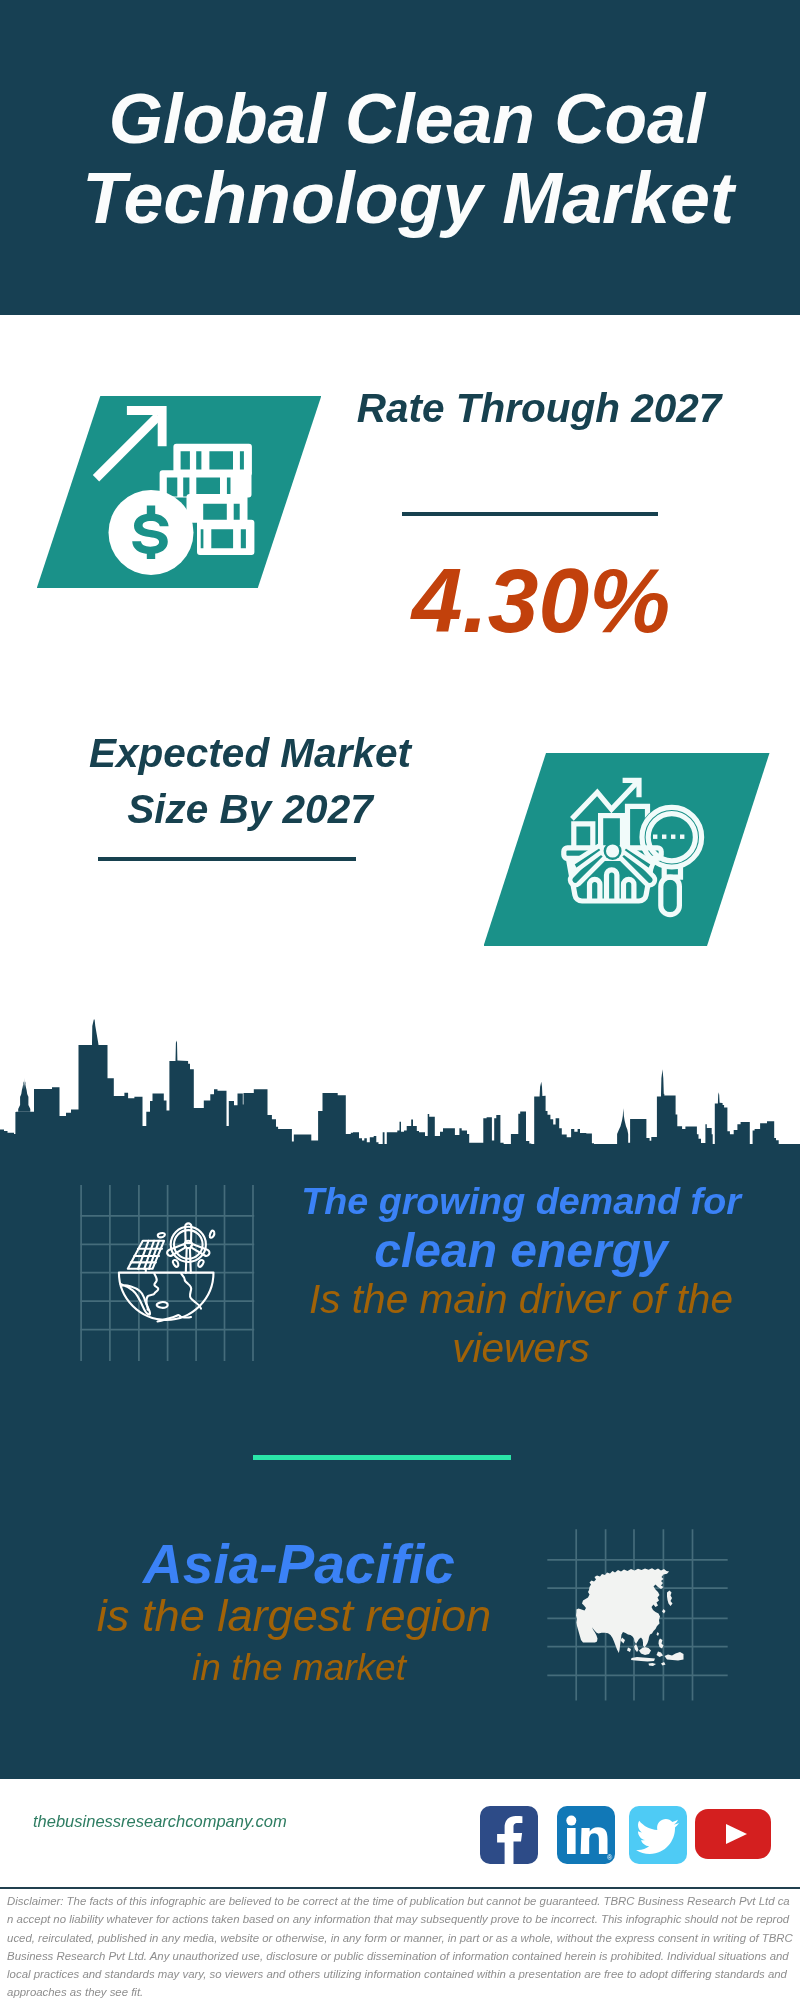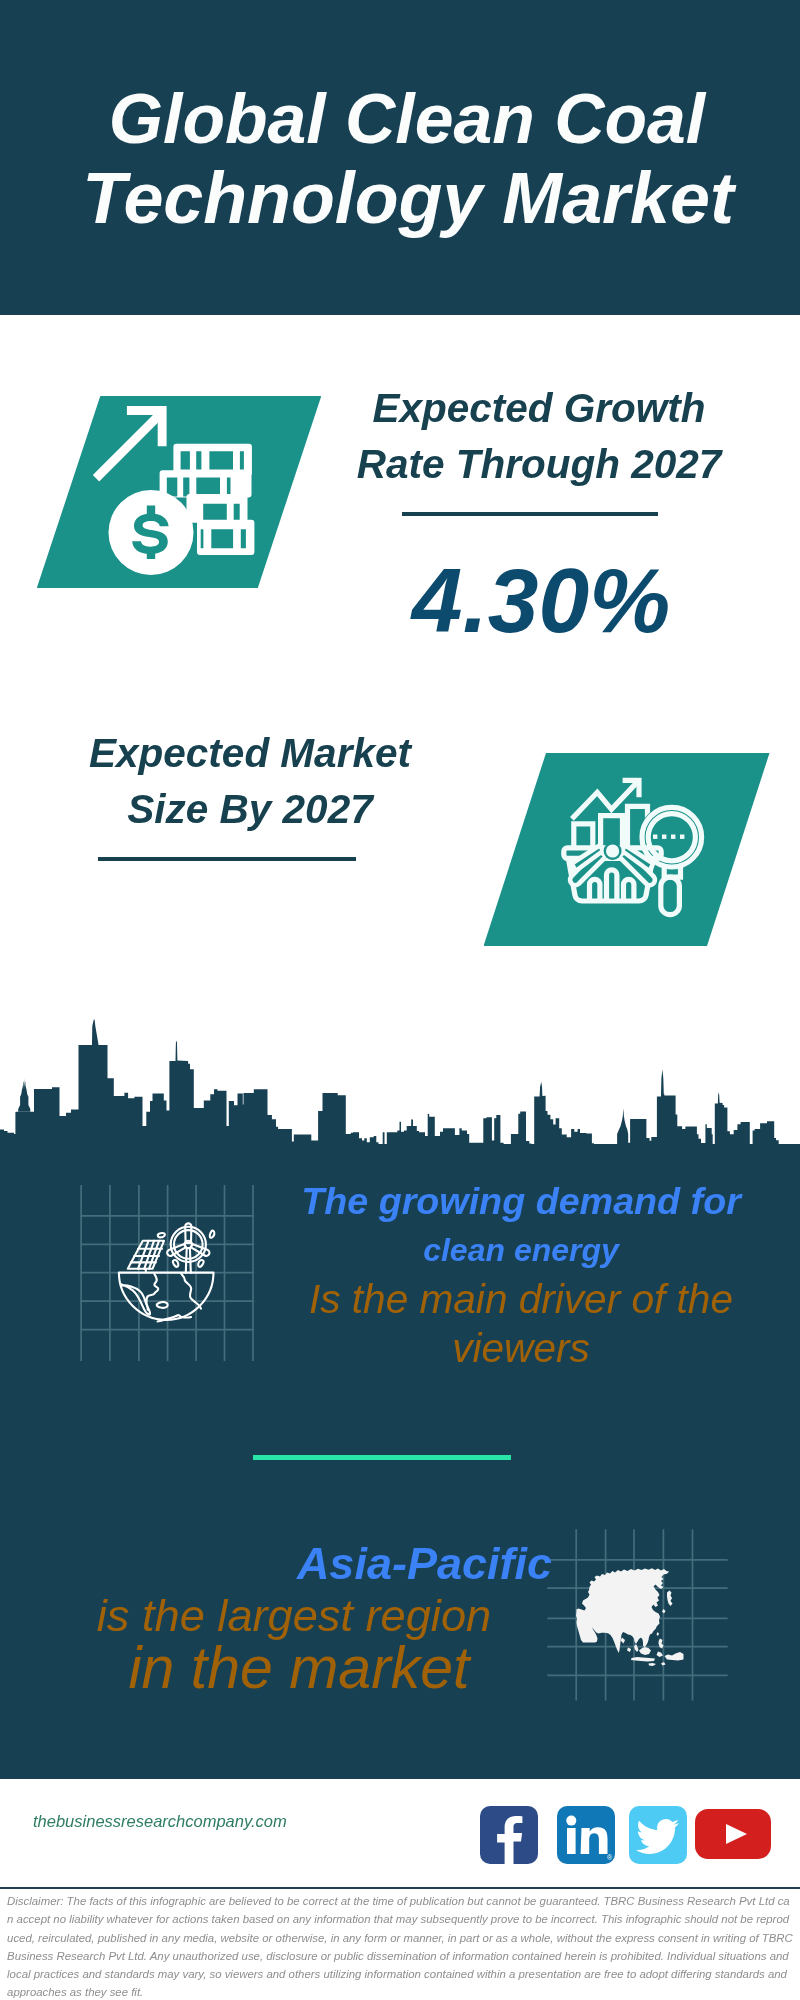--- a/index.html
+++ b/index.html
@@ -16,46 +16,46 @@
   
   .para{position:absolute;background:#1a9189;}
   .para1{left:36.8px;top:396px;width:221px;height:192px;
          clip-path:polygon(63.5px 0, 284.5px 0, 221px 192px, 0 192px);width:284.5px;}
   .para2{left:483.5px;top:753px;width:286px;height:193px;
          clip-path:polygon(62.5px 0, 286px 0, 223.5px 193px, 0 193px);}
 
   
   .stat-label{position:absolute;text-align:center;color:#17414f;font-weight:bold;font-size:40.5px;line-height:56px;}
   .stat-rule{position:absolute;height:4px;background:#17414f;}
-  .stat-value{position:absolute;text-align:center;color:#0c4a6e;font-weight:bold;}
+  .stat-value{position:absolute;text-align:center;color:#c2410c;font-weight:bold;}
 
   #s1label{left:314px;top:380px;width:450px;}
   #s1rule{left:402px;top:512px;width:256px;}
   #s1value{left:316px;top:553px;width:450px;font-size:91.1px;line-height:96px;}
 
   #s2label{left:25px;top:725px;width:450px;}
   #s2rule{left:98px;top:857px;width:258px;}
   #s2value{left:30px;top:884px;width:450px;font-size:71.3px;line-height:78px;}
 
   
   .dark{position:absolute;left:0;top:1144px;width:800px;height:635px;background:#174053;}
   .city{position:absolute;left:0;top:1020px;width:800px;height:150px;}
 
   
   .ins-head{text-align:center;color:#3b82f6;font-weight:bold;}
   .ins-body{text-align:center;color:#a16207;font-weight:normal;}
   .ins1{position:absolute;left:280px;top:1177px;width:482px;}
   .ins2{position:absolute;left:41px;top:1538px;width:506px;}
   .ih1a{font-size:37.7px;line-height:49px;}
-  .ih1b{font-size:32px;line-height:49px;}
+  .ih1b{font-size:48px;line-height:49px;}
   .ib1a{font-size:40.6px;line-height:49px;}
   .ib1b{font-size:40.6px;line-height:49px;}
-  .ih2a{font-size:45px;line-height:52px;position:relative;left:5px;text-align:right;}
+  .ih2a{font-size:55px;line-height:52px;position:relative;left:5px;}
   .ib2a{font-size:45.2px;line-height:52px;}
-  .ib2b{font-size:59px;line-height:52px;position:relative;left:5px;}
+  .ib2b{font-size:37px;line-height:52px;position:relative;left:5px;}
   .green-rule{position:absolute;left:253px;top:1455px;width:258px;height:5px;background:#2ae5a8;}
 
   
   .src{position:absolute;left:33px;top:1811px;color:#2e7d62;font-size:16px;line-height:21px;white-space:nowrap;}
   .social{position:absolute;left:0;top:0;}
   .sq{position:absolute;width:58px;height:58px;border-radius:10px;display:block;overflow:hidden;}
   .sq svg{display:block;}
   .fb{left:480px;top:1806px;background:#2d4b87;}
   .li{left:557px;top:1806px;background:#1178b7;}
   .tw{left:629px;top:1806px;background:#4ecbf5;}
@@ -102,21 +102,20 @@
       <circle cx="151" cy="532.5" r="42.5" fill="#ffffff"></circle>
       <path d="M146.8,505.5 h8.4 v9.5 h-8.4 Z" fill="#1a9189"></path>
       <path d="M146.8,549.5 h8.4 v9.5 h-8.4 Z" fill="#1a9189"></path>
       <path d="M151,513.5 c-10.6,0 -17.0,5.3 -17.0,12.2 c0,6.8 5.6,9.9 15.3,11.3 c7.2,1.0 9.8,2.3 9.8,5.0
                c0,2.9 -3.6,4.7 -8.8,4.7 c-5.6,0 -9.0,-2.0 -9.3,-5.4 h-8.8 c0.4,7.6 6.6,12.7 17.7,12.7 c11.4,0 17.9,-5.0 17.9,-12.3
                c0,-7.0 -5.4,-10.1 -16.0,-11.6 c-7.1,-1.0 -9.2,-2.3 -9.2,-4.8 c0,-2.7 3.1,-4.4 8.3,-4.4 c5.1,0 8.4,2.0 8.9,5.3
                h8.8 c-0.5,-7.2 -6.8,-12.7 -17.6,-12.7 Z" fill="#1a9189"></path>
     </g>
   </svg>
   <div class="stat-label" id="s1label">
-    <div>Expected Growth</div>
     <div>Rate Through 2027</div>
   </div>
   <div class="stat-rule" id="s1rule"></div>
   <div class="stat-value" id="s1value">4.30%</div>
 
   <div class="para para2"></div>
   <svg class="icon2" viewBox="558 770 152 152" width="152" height="152" style="position:absolute;left:558px;top:770px;">
     <g fill="none" stroke="#f1fbfa" stroke-width="5.2" stroke-linejoin="miter" stroke-linecap="butt">
 
       <polyline points="571.9,818.9 597.3,792.3 611.5,809.4 637.0,782.4"></polyline>

